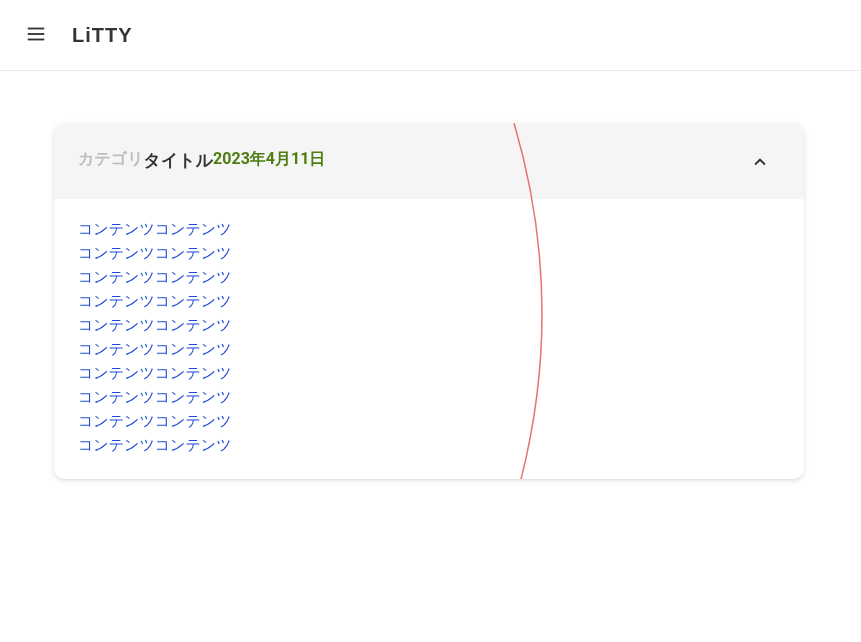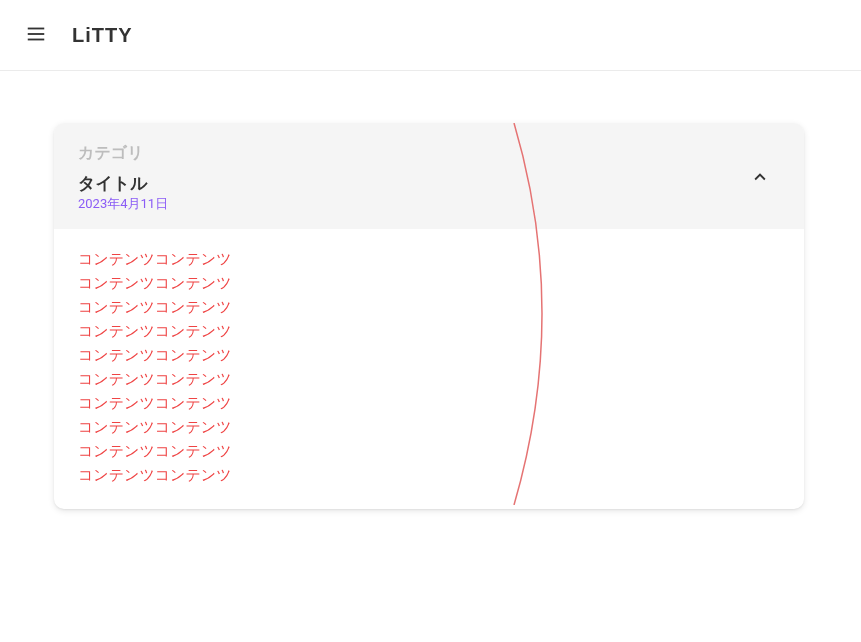--- a/index.html
+++ b/index.html
@@ -55,57 +55,57 @@
       position: relative;
     }
     .card-header {
       background: #f5f5f5;
       padding: 20px 24px 16px 24px;
       display: flex;
       justify-content: space-between;
       align-items: center;
       cursor: pointer;
     }
-    .header-texts { display: flex; flex-direction: column; justify-content: center; }
+    .header-texts { display: flex; flex-direction: row; justify-content: center; }
     .category {
       color: #bdbdbd;
       font-size: 16px;
       font-weight: 700;
       margin-bottom: 8px;
     }
     .title {
       color: #333333;
       font-size: 17px;
       font-weight: 700;
     }
     .date {
-      color: #8b5cf6;
-      font-size: 13px;
-      font-weight: 400;
+      color: #4d7c0f;
+      font-size: 16px;
+      font-weight: 700;
     }
     .chevron {
       width: 40px;
       height: 40px;
       border: none;
       background: transparent;
       display: flex;
       align-items: center;
       justify-content: center;
       cursor: pointer;
       border-radius: 50%;
     }
     .chevron svg { width: 22px; height: 22px; }
     .card-body {
       padding: 18px 24px 22px 24px;
       position: relative;
     }
     .content-line {
       font-size: 15px;
       line-height: 24px;
-      color: #ef4444;
+      color: #1d4ed8;
     }
     .annotation-arc {
       position: absolute;
       top: 0;
       left: 0;
       pointer-events: none;
     }
     .annotation-text {
       position: absolute;
       left: 514px;

